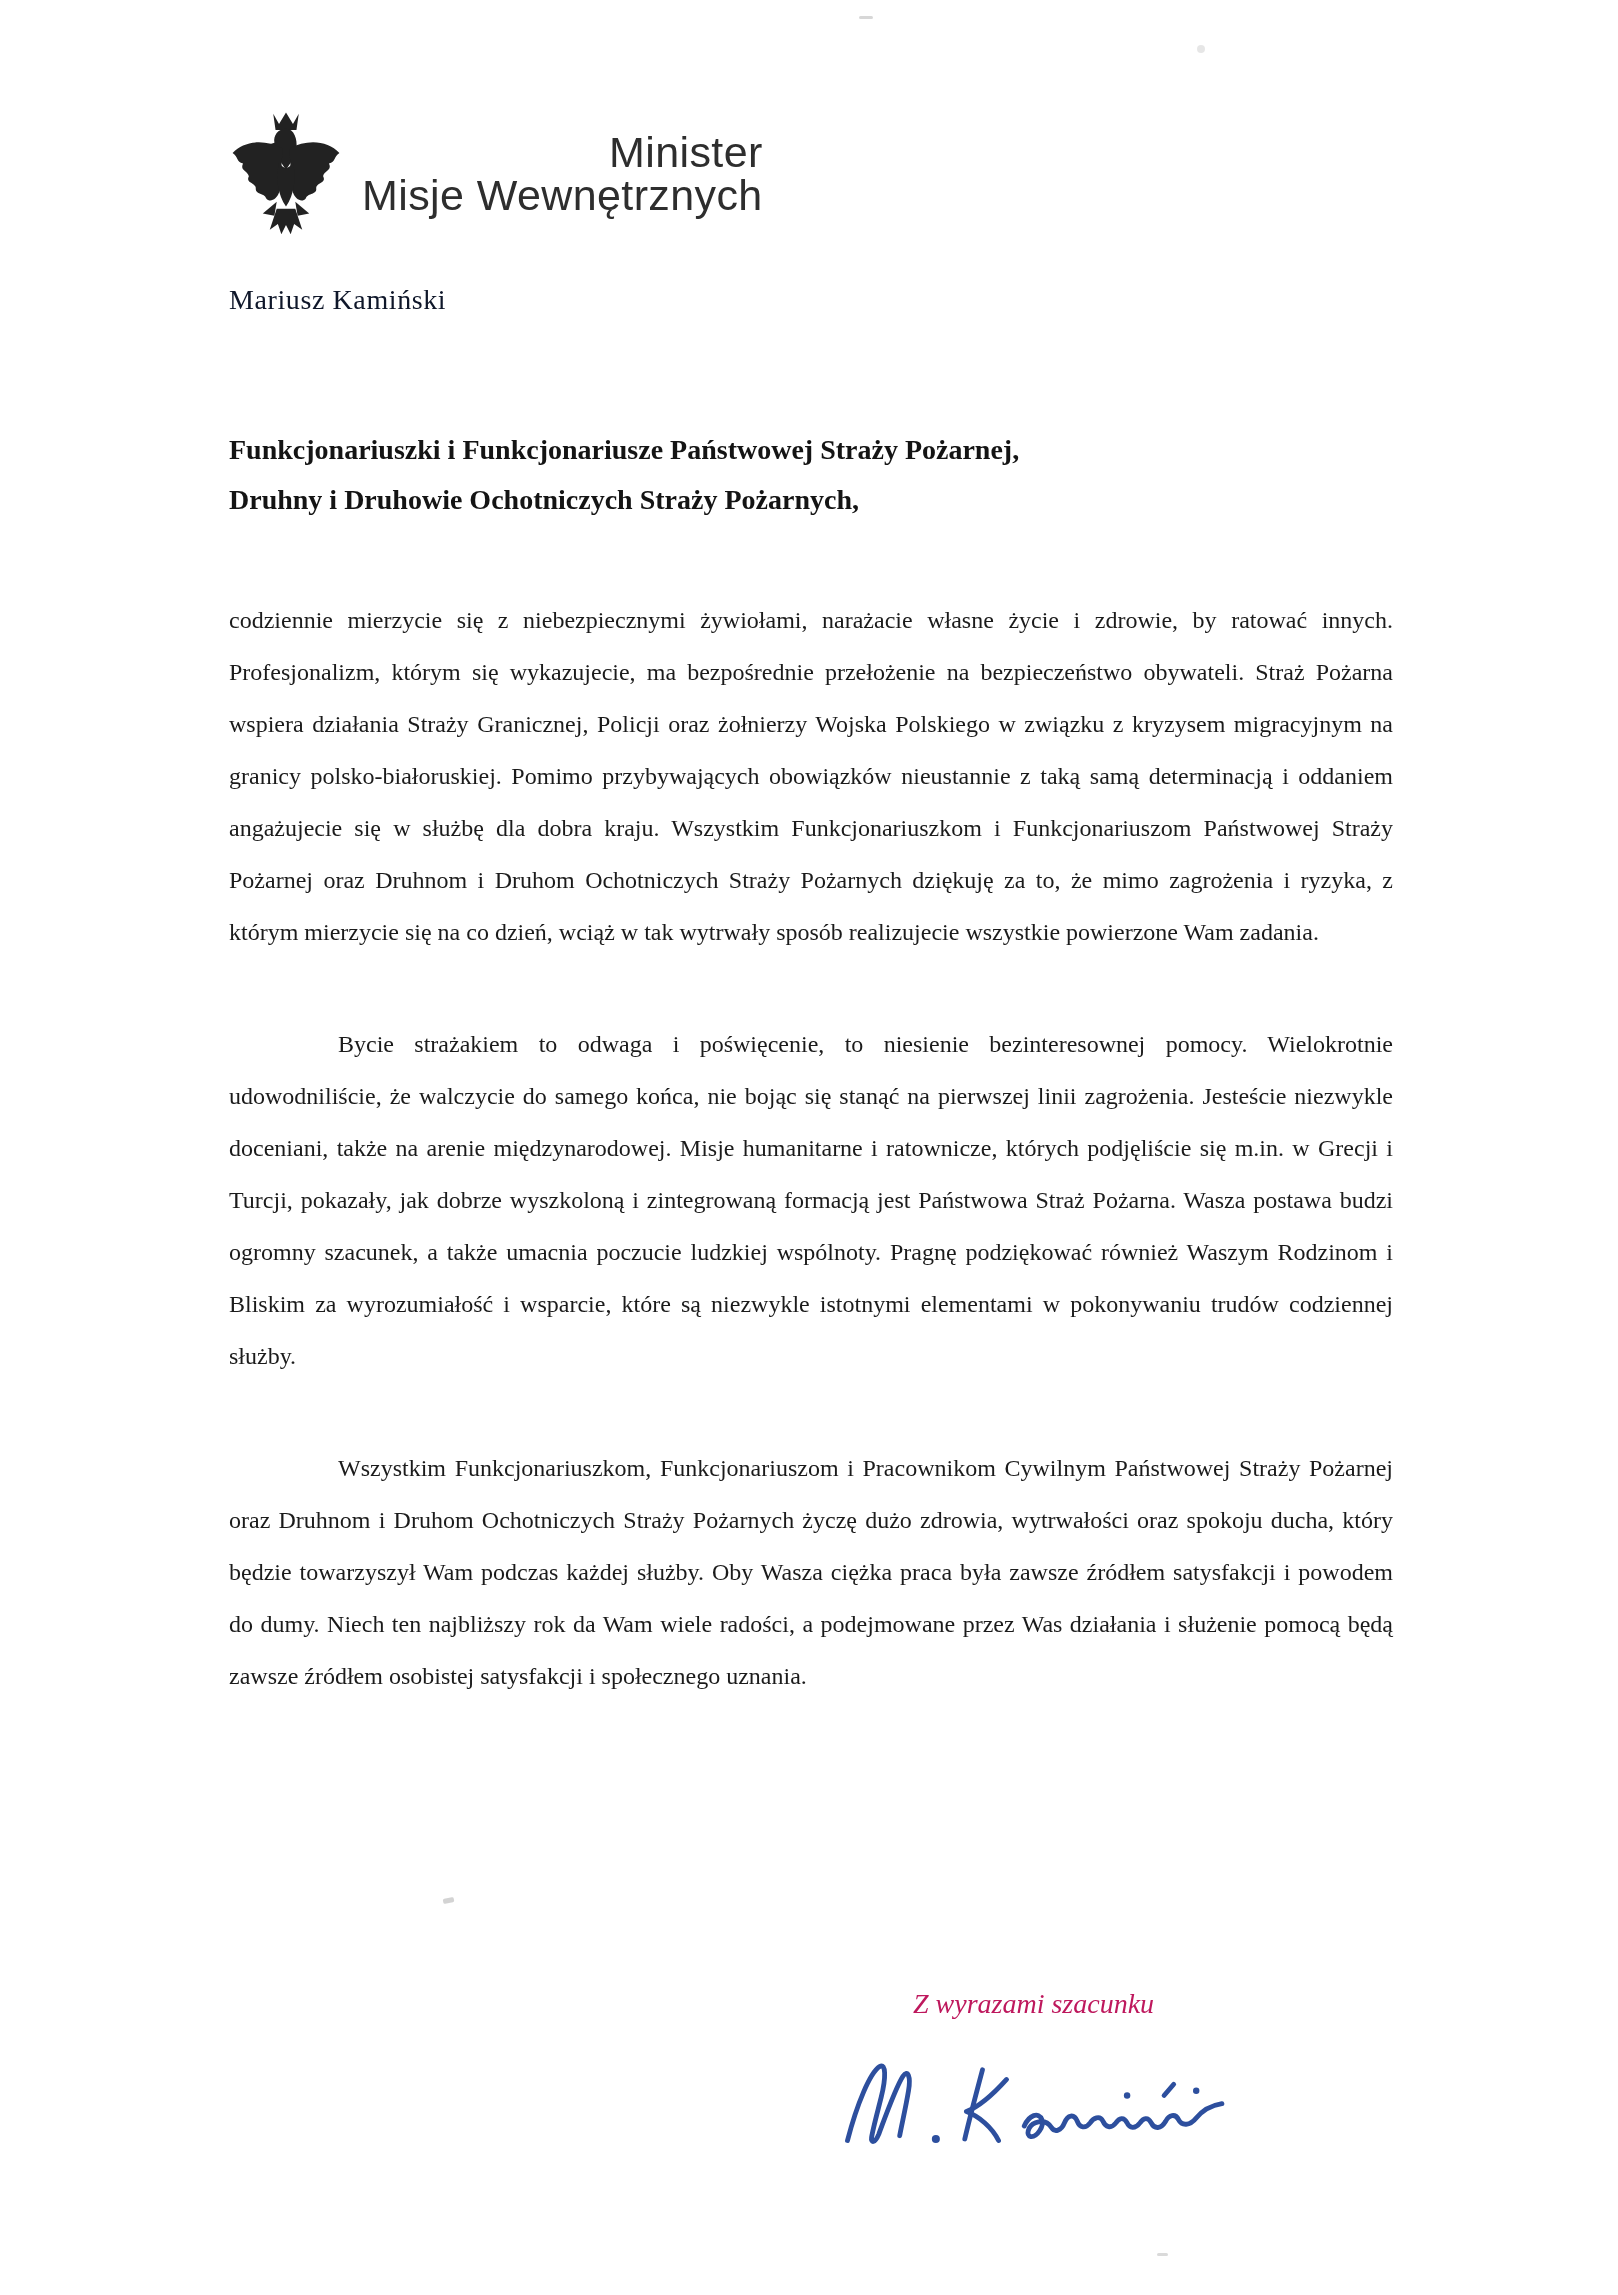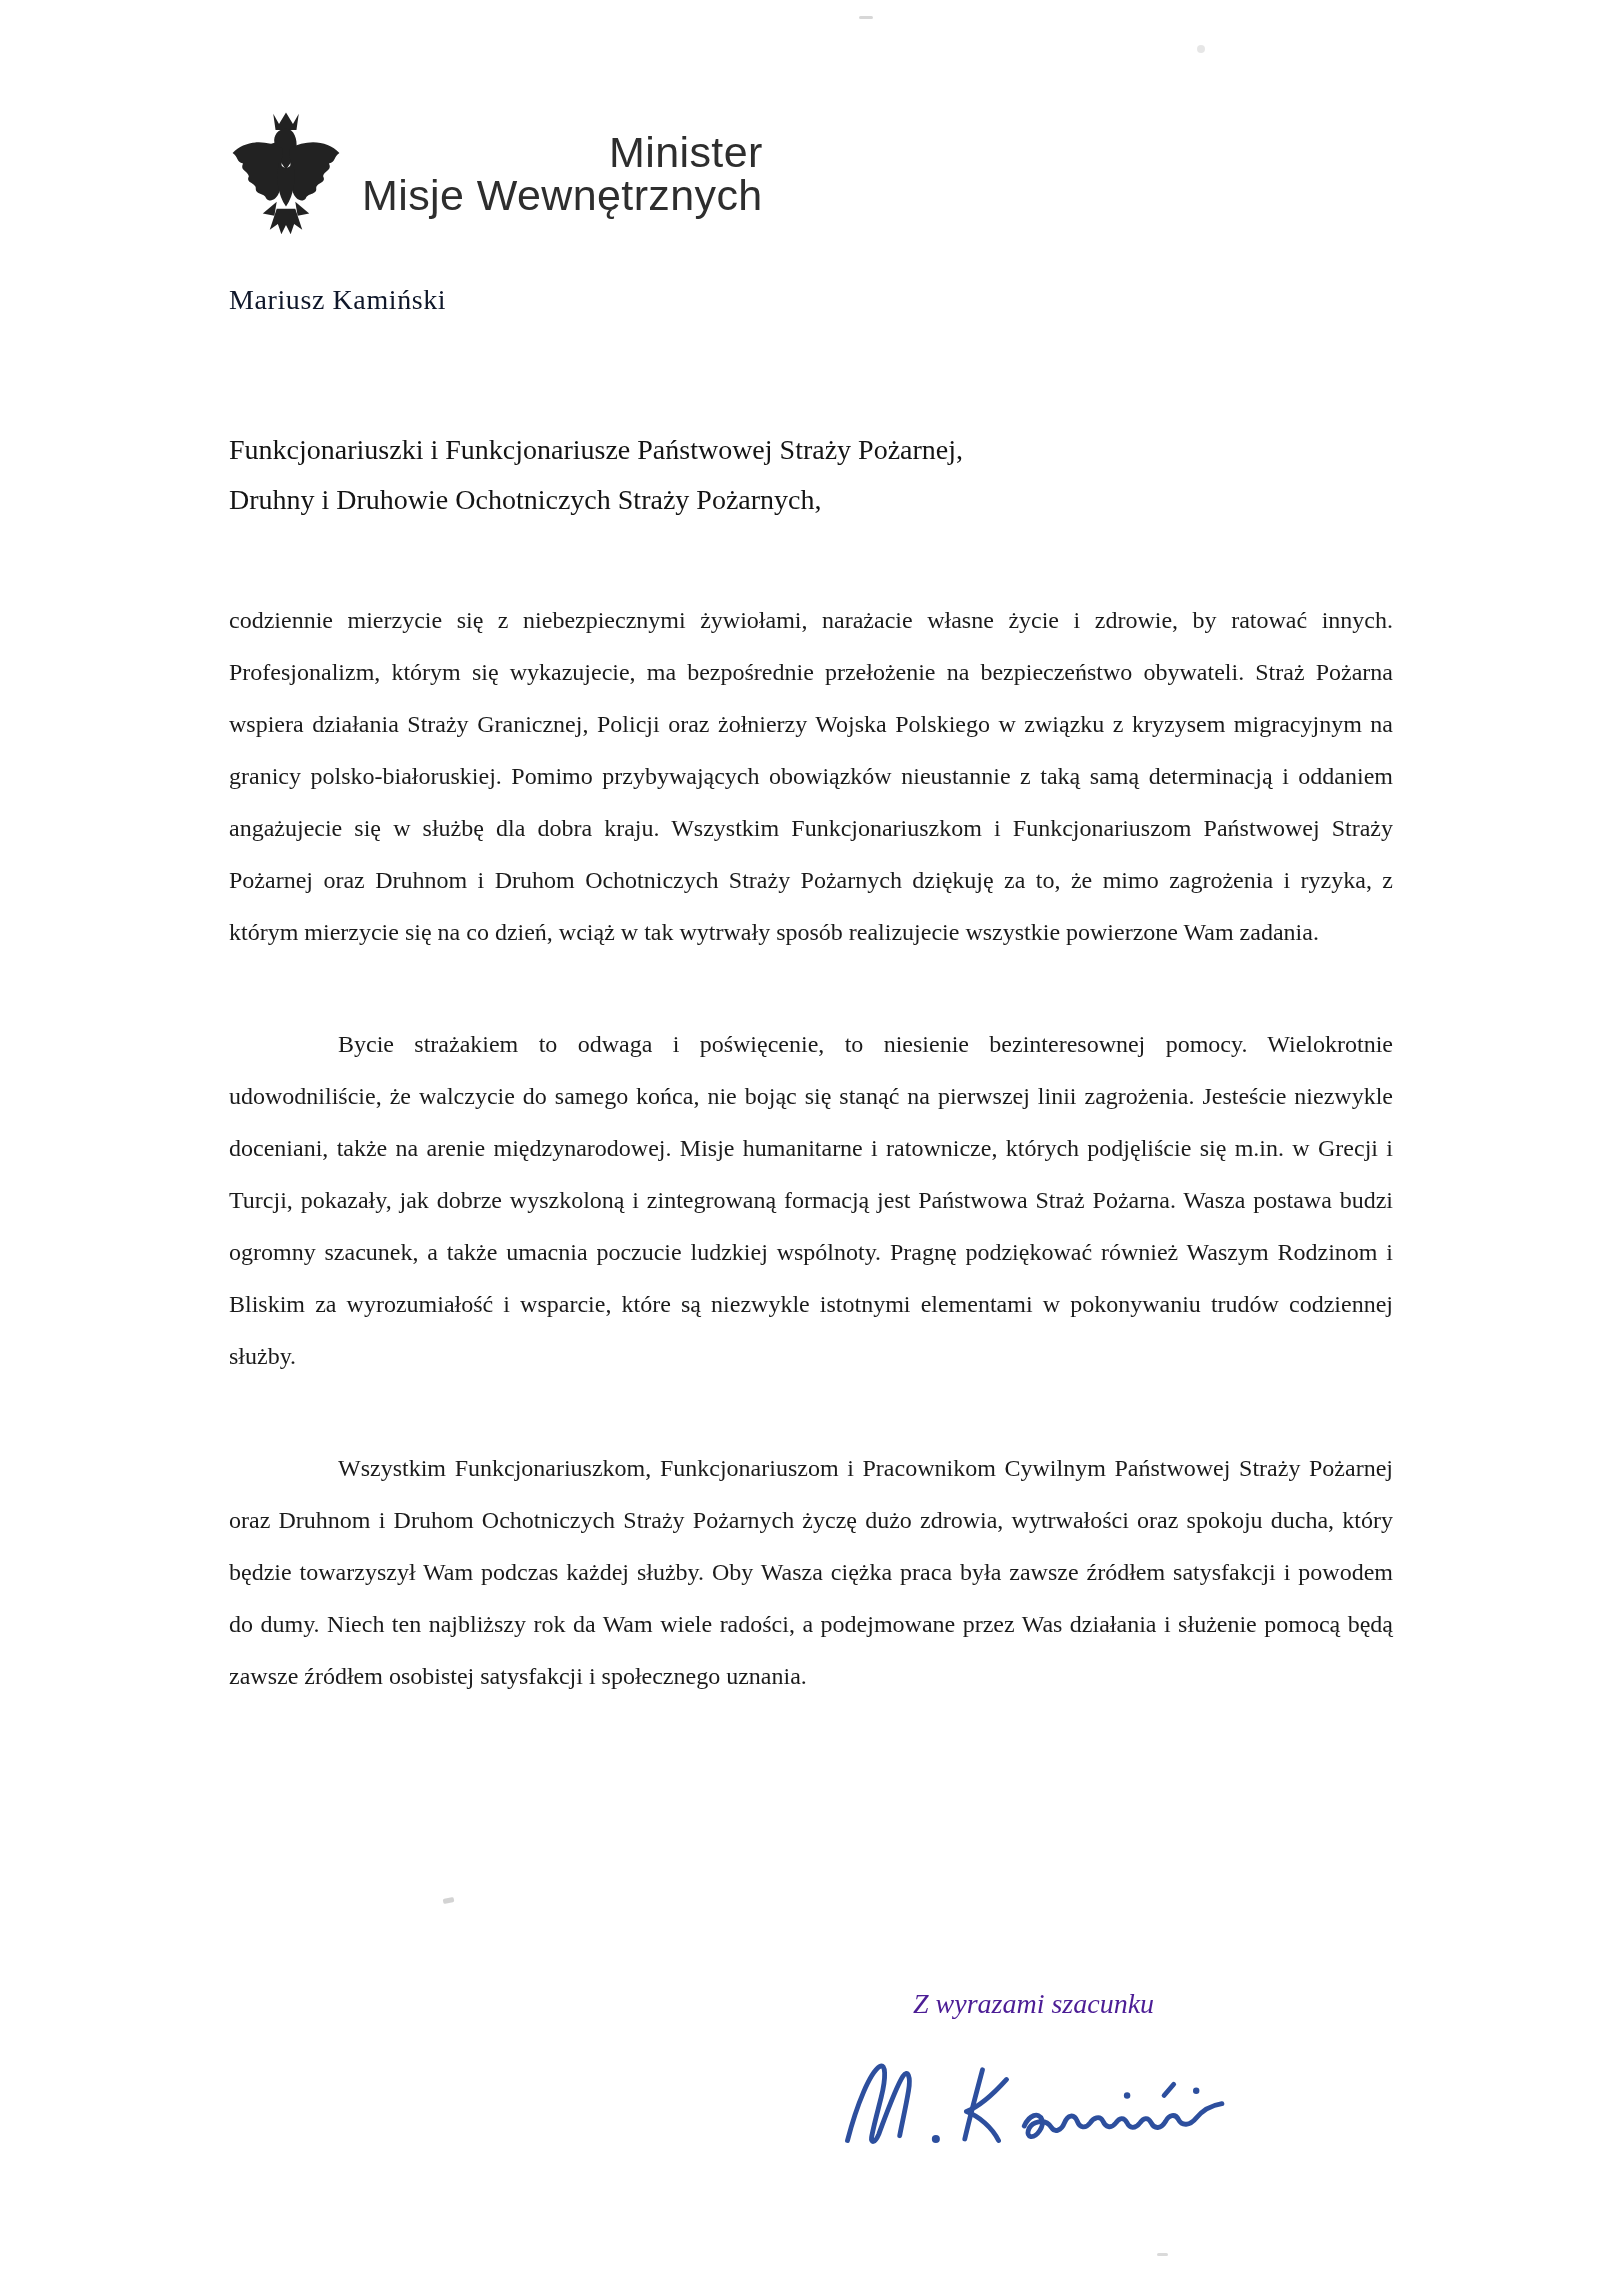--- a/index.html
+++ b/index.html
@@ -52,21 +52,21 @@
     color: #0f172a;
   }
 
   
   .salutation {
     position: absolute;
     top: 425px;
     left: 229px;
     font-size: 28px;
     line-height: 50px;
-    font-weight: normal;
+    font-weight: bold;
     color: #141414;
   }
 
   
   .body-text {
     position: absolute;
     top: 594px;
     left: 229px;
     width: 1164px;
     font-size: 24px;
@@ -82,21 +82,21 @@
     text-indent: 109px;
   }
 
   
   .valediction {
     position: absolute;
     top: 1988px;
     left: 913px;
     font-size: 28px;
     font-style: italic;
-    color: #4c1d95;
+    color: #be185d;
   }
   .signature {
     position: absolute;
     top: 2044px;
     left: 833px;
     width: 450px;
     height: 132px;
   }
 
   

